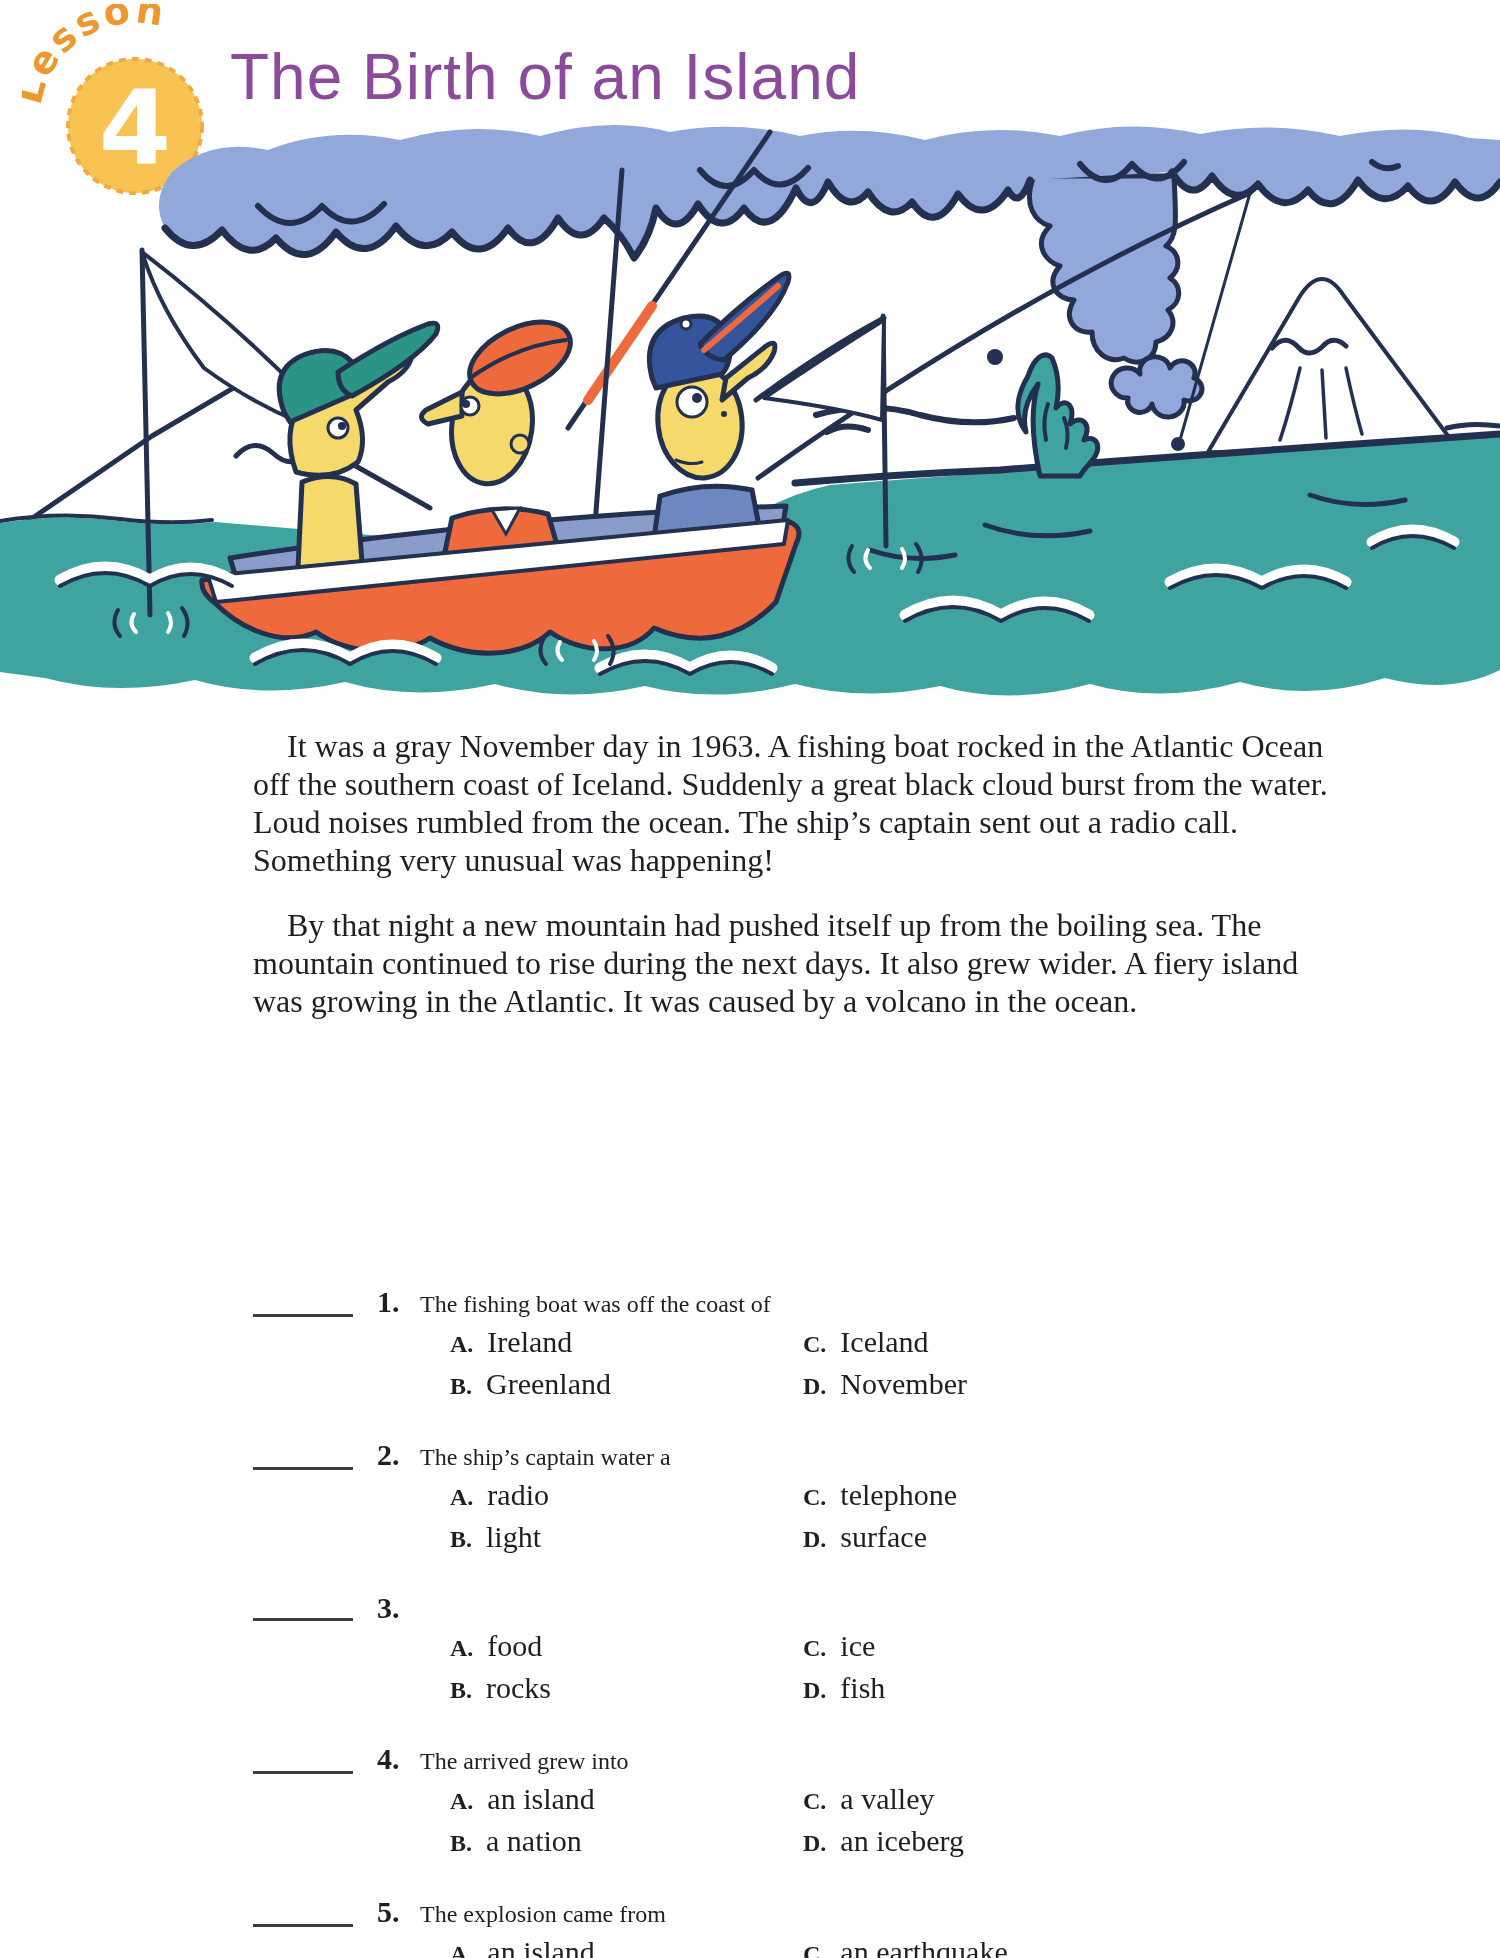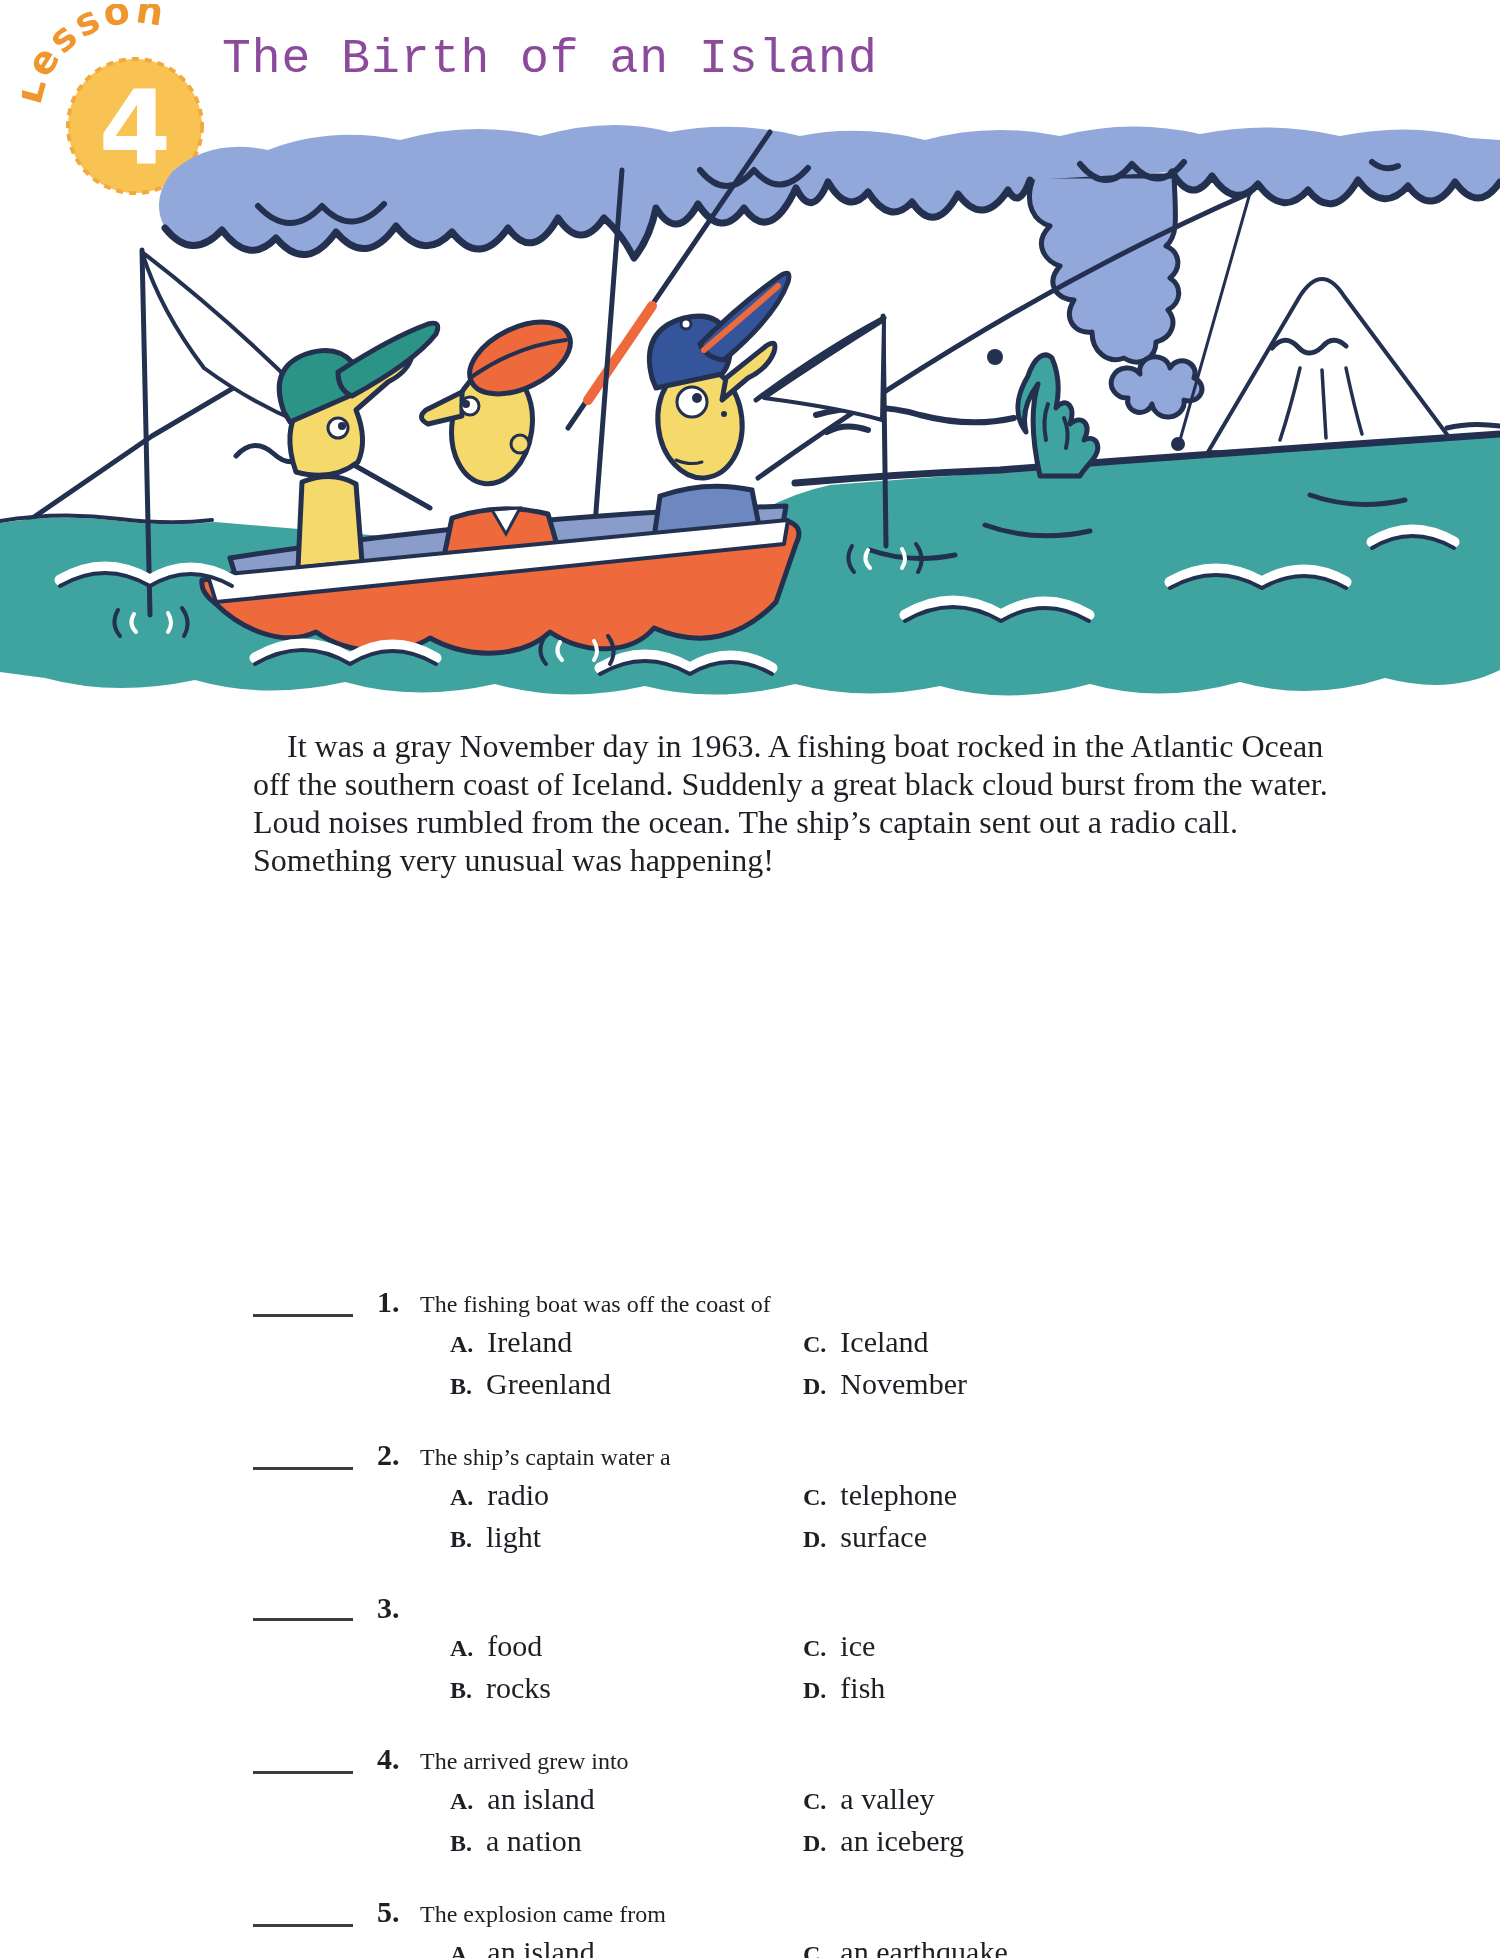--- a/index.html
+++ b/index.html
@@ -4,22 +4,22 @@
 <style>
   html,body{margin:0;padding:0;background:#ffffff;}
   .page{position:relative;width:1500px;height:1958px;background:#fff;overflow:hidden;
         font-family:"Liberation Serif",serif;color:var(--text,#1e1e24);}
   
   .badge{position:absolute;left:22px;top:4px;width:220px;height:200px;}
   .badge .ring{fill:var(--badge_fill);stroke:var(--badge_line);stroke-width:4;stroke-dasharray:7 6;}
   .badge .num{fill:#ffffff;font-family:"DejaVu Sans",sans-serif;font-weight:bold;font-size:104px;}
   .badge .arc{fill:var(--badge_text);font-family:"DejaVu Sans",sans-serif;font-weight:bold;
               font-size:38px;letter-spacing:3px;}
-  h1.title{position:absolute;left:222px;top:32px;margin:0;font-family:Liberation Mono, monospace;
-           font-weight:normal;font-size:48px;color:var(--title);letter-spacing:1px;}
+  h1.title{position:absolute;left:222px;top:32px;margin:8px;font-family:Liberation Sans, sans-serif;
+           font-weight:normal;font-size:64px;color:var(--title);letter-spacing:1px;}
   
   .scene{position:absolute;left:0;top:110px;width:1500px;height:600px;}
   .ln{fill:none;stroke:var(--outline);stroke-linecap:round;stroke-linejoin:round;}
   .cloudF{fill:var(--cloud);}
   .cloudO{fill:var(--cloud);stroke:var(--outline);stroke-width:5;stroke-linejoin:round;}
   .seaF{fill:var(--sea);}
   .white{fill:#ffffff;stroke:var(--outline);stroke-width:4;stroke-linejoin:round;}
   .skin{fill:var(--skin);stroke:var(--outline);stroke-width:5;stroke-linejoin:round;}
   .orange{fill:var(--boat);stroke:var(--outline);stroke-width:5;stroke-linejoin:round;}
   .teal{fill:var(--cap_teal);stroke:var(--outline);stroke-width:5;stroke-linejoin:round;}
@@ -199,20 +199,21 @@
       <path d="M134,504 q-6,10 2,18 M168,503 q6,10 0,19" stroke="#fff"></path>
       <path d="M544,528 q-8,14 2,26 M608,526 q10,14 2,28"></path>
       <path d="M560,532 q-6,10 2,18 M594,531 q6,10 0,19" stroke="#fff"></path>
       <path d="M852,436 q-8,14 2,26 M916,434 q10,14 2,28"></path>
       <path d="M868,440 q-6,10 2,18 M902,439 q6,10 0,19" stroke="#fff"></path>
     </g>
   </svg>
 
   <section class="passage">
     <p>It was a gray November day in 1963. A fishing boat rocked in the Atlantic Ocean off the southern coast of Iceland. Suddenly a great black cloud burst from the water. Loud noises rumbled from the ocean. The ship’s captain sent out a radio call. Something very unusual was happening!</p>
+    <p>By that night a new mountain had pushed itself up from the boiling sea. The mountain continued to rise during the next days. It also grew wider. A fiery island was growing in the Atlantic. It was caused by a volcano in the ocean.</p>
   </section>
 
   <section class="questions">
 
     <div class="question">
       <div class="qrow">
         <span class="blank"></span>
         <span class="qnum">1.</span>
         <span class="qtext">The fishing boat was off the coast of</span>
       </div>

